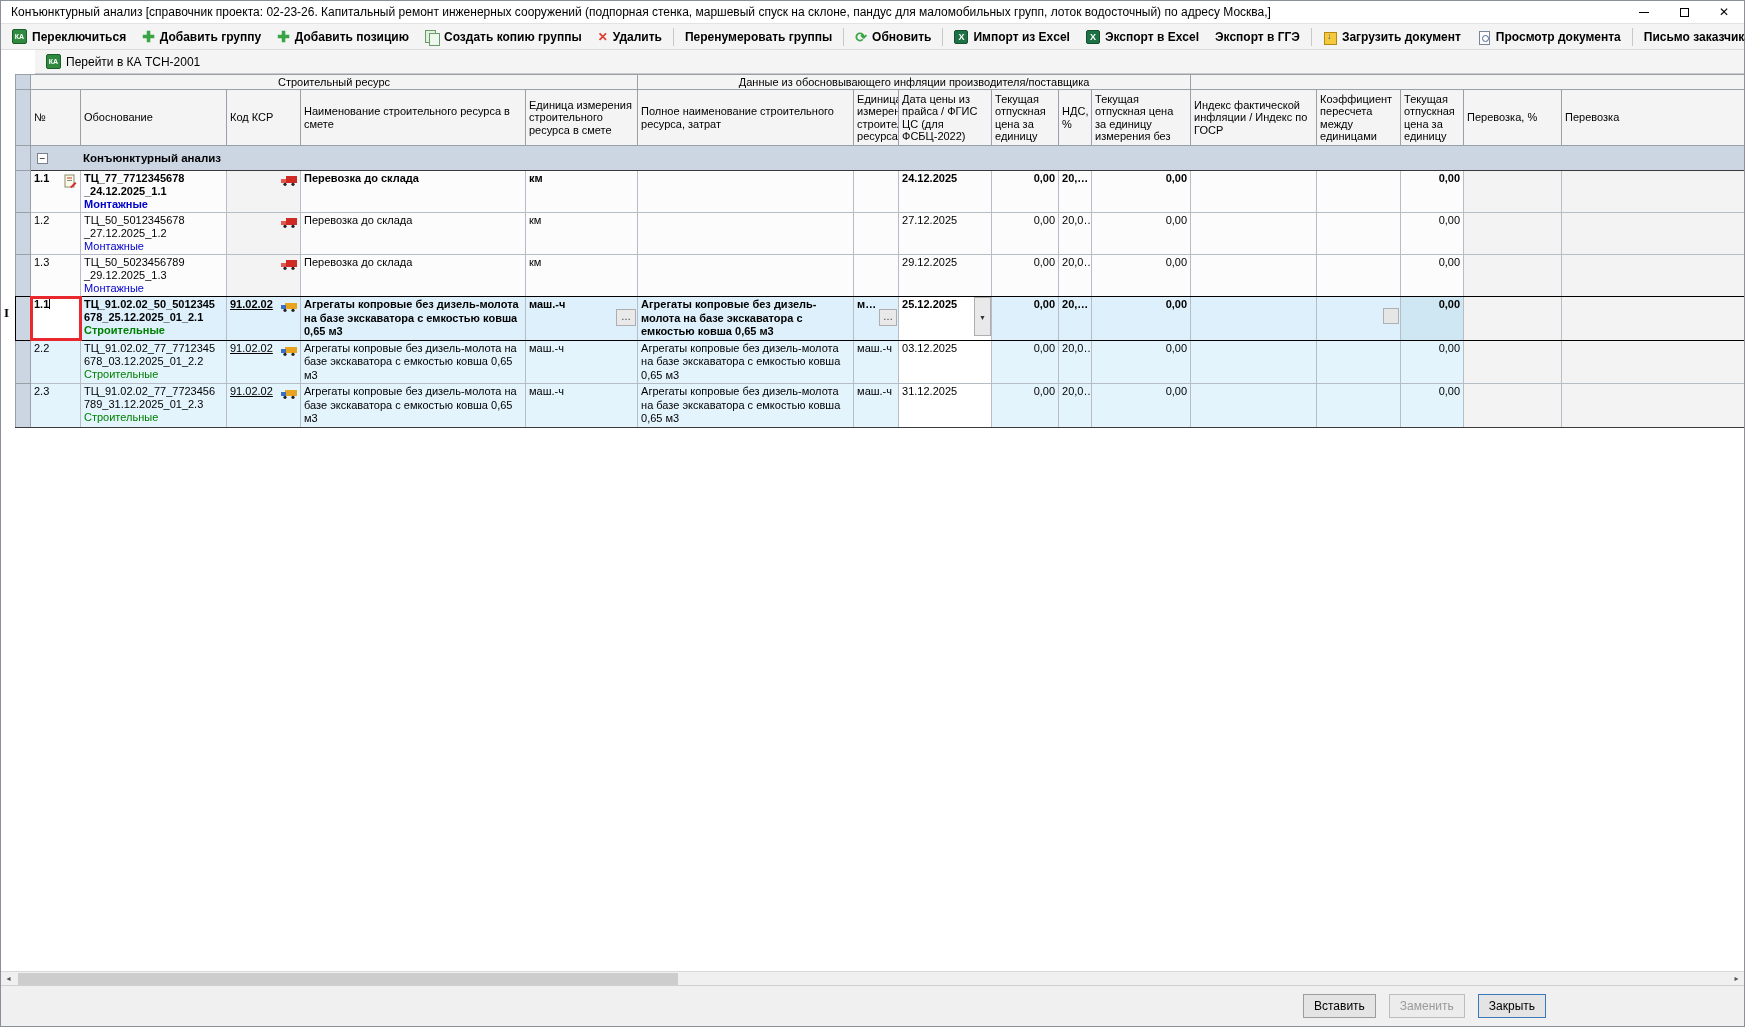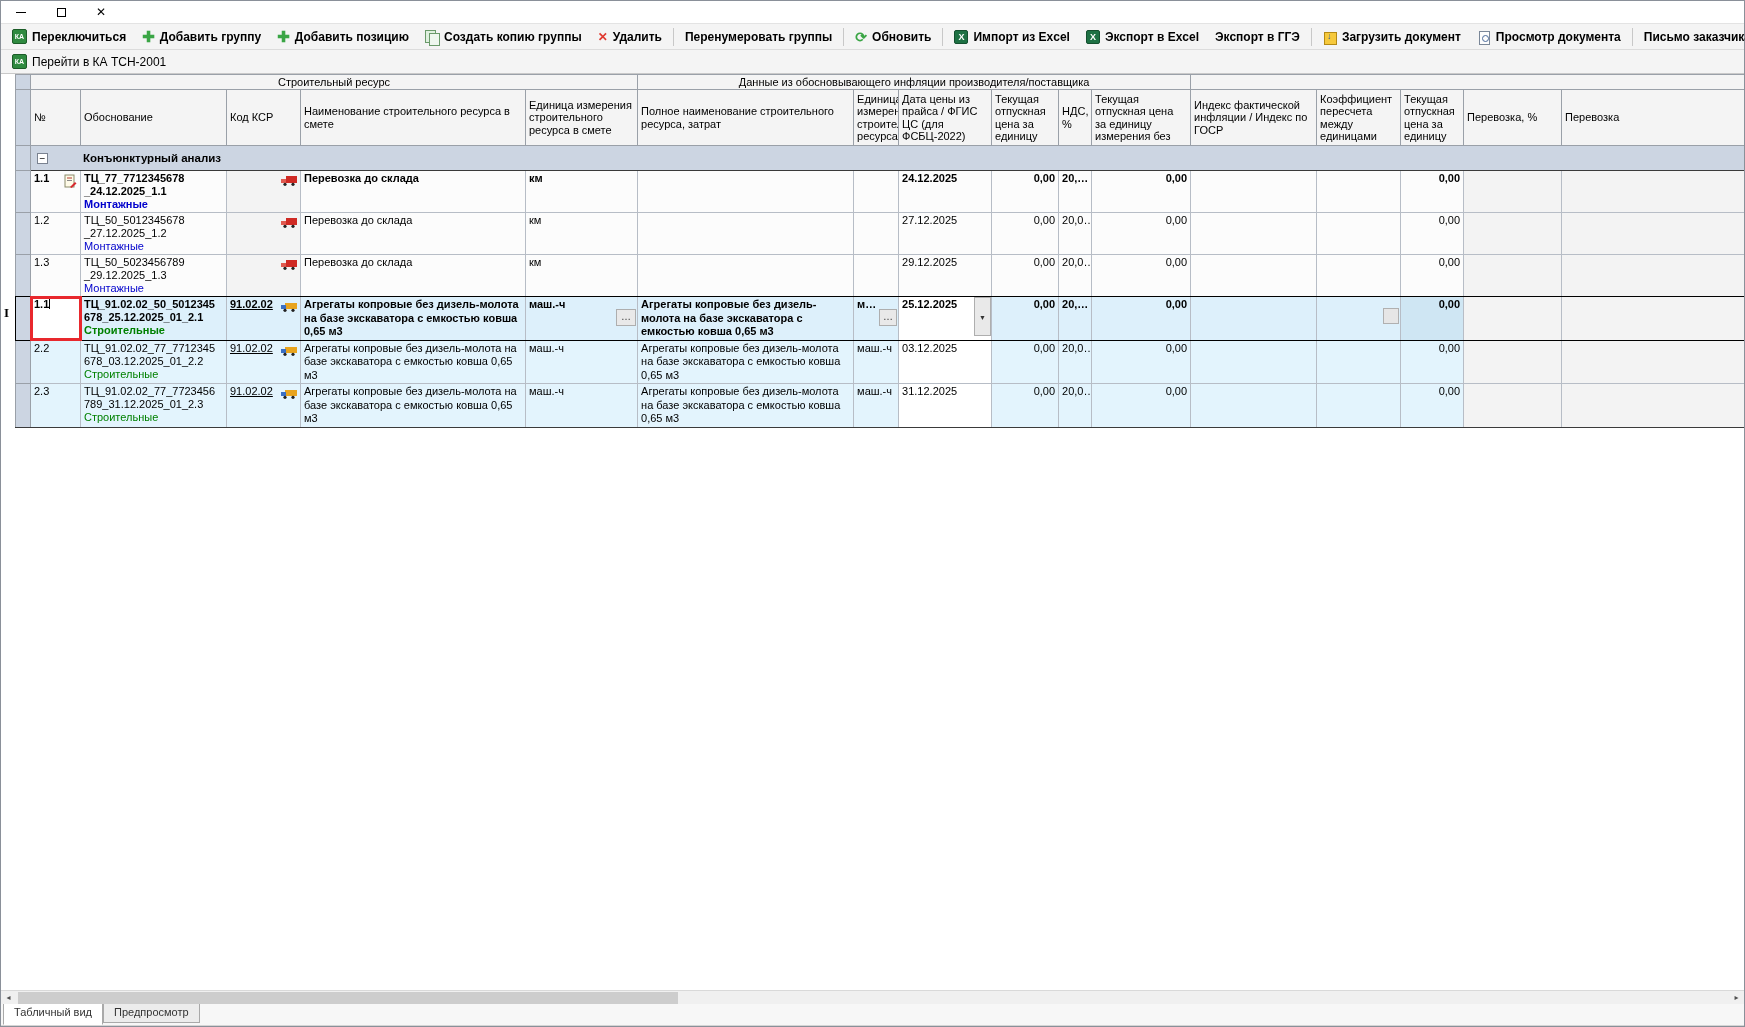--- a/index.html
+++ b/index.html
@@ -11,21 +11,21 @@
   .titlebar { height:23px; display:flex; align-items:center; background:#fff; border-bottom:1px solid #e3e3e3; flex:0 0 auto; }
   .title-text { padding-left:10px; font-size:12px; white-space:nowrap; overflow:hidden; flex:1 1 auto; }
   .win-controls { display:flex; height:100%; flex:0 0 auto; }
   .win-btn { width:40px; height:100%; display:flex; align-items:center; justify-content:center; cursor:default; }
   .glyph-min { width:10px; height:0; border-top:1px solid #000; display:inline-block; }
   .glyph-max { width:9px; height:9px; border:1px solid #000; display:inline-block; }
   .glyph-close { font-size:12px; }
 
   
   .toolbar { height:26px; background:#f4f4f4; border-bottom:1px solid #dcdcdc; display:flex; align-items:center; padding:0 3px; flex:0 0 auto;font-weight:bold; }
-  .toolbar2 { height:24px; background:#f4f4f4; border-bottom:1px solid #c9c9c9; display:flex; align-items:center; padding:0 3px; flex:0 0 auto; }
+  .toolbar2 { height:24px; background:#f4f4f4; border-bottom:1px solid #c9c9c9; display:flex; align-items:center; padding:0 3px; flex:0 0 auto;margin-left:34px; }
   .tb-btn { display:flex; align-items:center; gap:5px; padding:2px 7px; height:22px; white-space:nowrap; cursor:default; border:1px solid transparent; }
   .tb-sep { width:1px; height:18px; background:#c8c8c8; margin:0 3px; flex:0 0 auto; }
   .icon { display:inline-block; flex:0 0 auto; }
   .ka-icon { width:15px; height:15px; background:#2f8a40; border:1px solid #1c5c28; border-radius:2px; color:#fff; font-size:7px; font-weight:bold; text-align:center; line-height:13px; }
   .ka-icon::after { content:"КА"; }
   .plus-icon { color:#3aa545; font-weight:bold; font-size:15px; line-height:14px; }
   .plus-icon::after { content:"✚"; }
   .delete-icon { color:#e0392f; font-weight:bold; font-size:12px; }
   .delete-icon::after { content:"✕"; }
   .refresh-icon { color:#3aa545; font-weight:bold; font-size:14px; line-height:14px; }
@@ -102,20 +102,21 @@
   .btn { min-width:68px; height:24px; background:#e4e4e4; border:1px solid #9c9c9c; font-size:12px; font-family:"Liberation Sans", sans-serif; padding:0 10px; }
   .btn.disabled { color:#9a9a9a; border-color:#bdbdbd; background:#ececec; }
   .btn.default { border:1px solid #3a78b8; }
 </style>
 </head>
 <body>
 
 <div class="window">
 
   <div class="titlebar">
+    <div class="title-text">Конъюнктурный анализ [справочник проекта: 02-23-26. Капитальный ремонт инженерных сооружений (подпорная стенка, маршевый спуск на склоне, пандус для маломобильных групп, лоток водосточный) по адресу Москва,]</div>
     <div class="win-controls">
       <div class="win-btn">
           <span class="glyph-min"></span>
         </div>
       <div class="win-btn">
           <span class="glyph-max"></span>
         </div>
       <div class="win-btn">
           <span class="glyph-close">✕</span>
         </div>
@@ -463,19 +464,20 @@
   </div>
 
   <div class="hscroll">
     <div class="scroll-arrow">◂</div>
     <div class="scroll-track">
       <div class="scroll-thumb"></div>
     </div>
     <div class="scroll-arrow">▸</div>
   </div>
 
-  <div class="tabstrip">
-    <div class="tab active">Табличный вид</div>
-    <div class="tab">Предпросмотр</div>
-  </div>
-
+
+  <div class="buttonbar">
+    <button class="btn">Вставить</button>
+    <button class="btn disabled">Заменить</button>
+    <button class="btn default">Закрыть</button>
+  </div>
 
 </div>
 
 </body></html>

